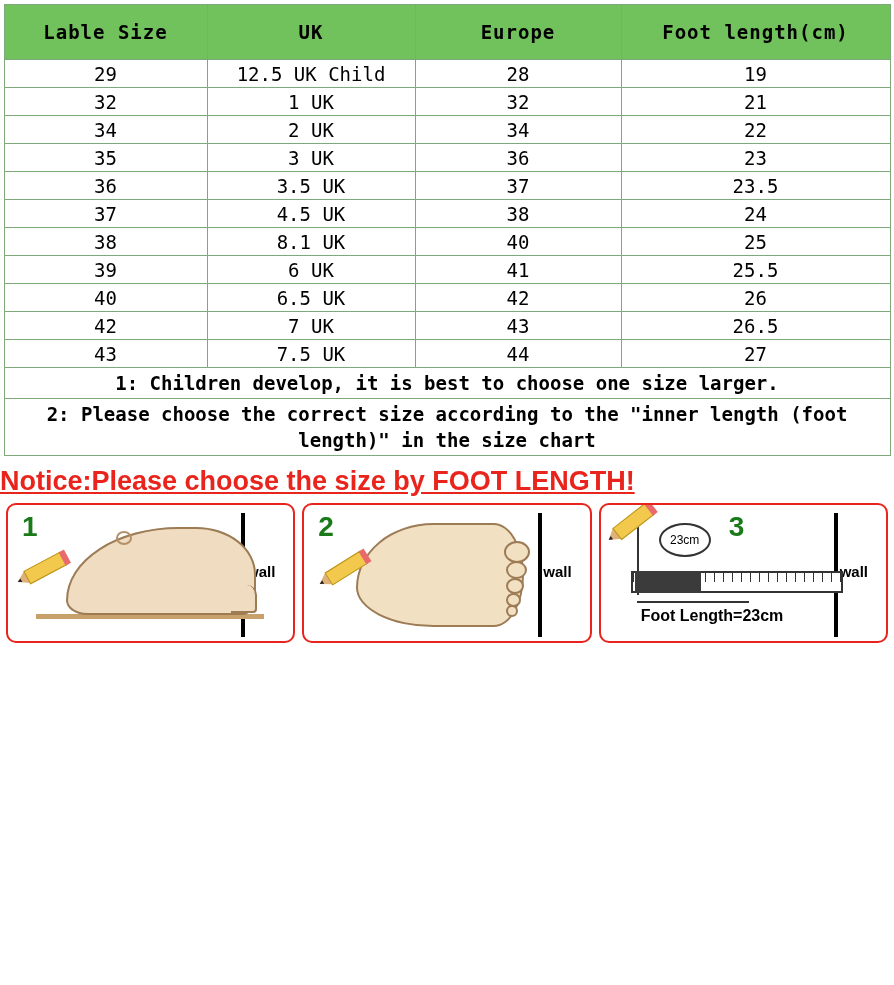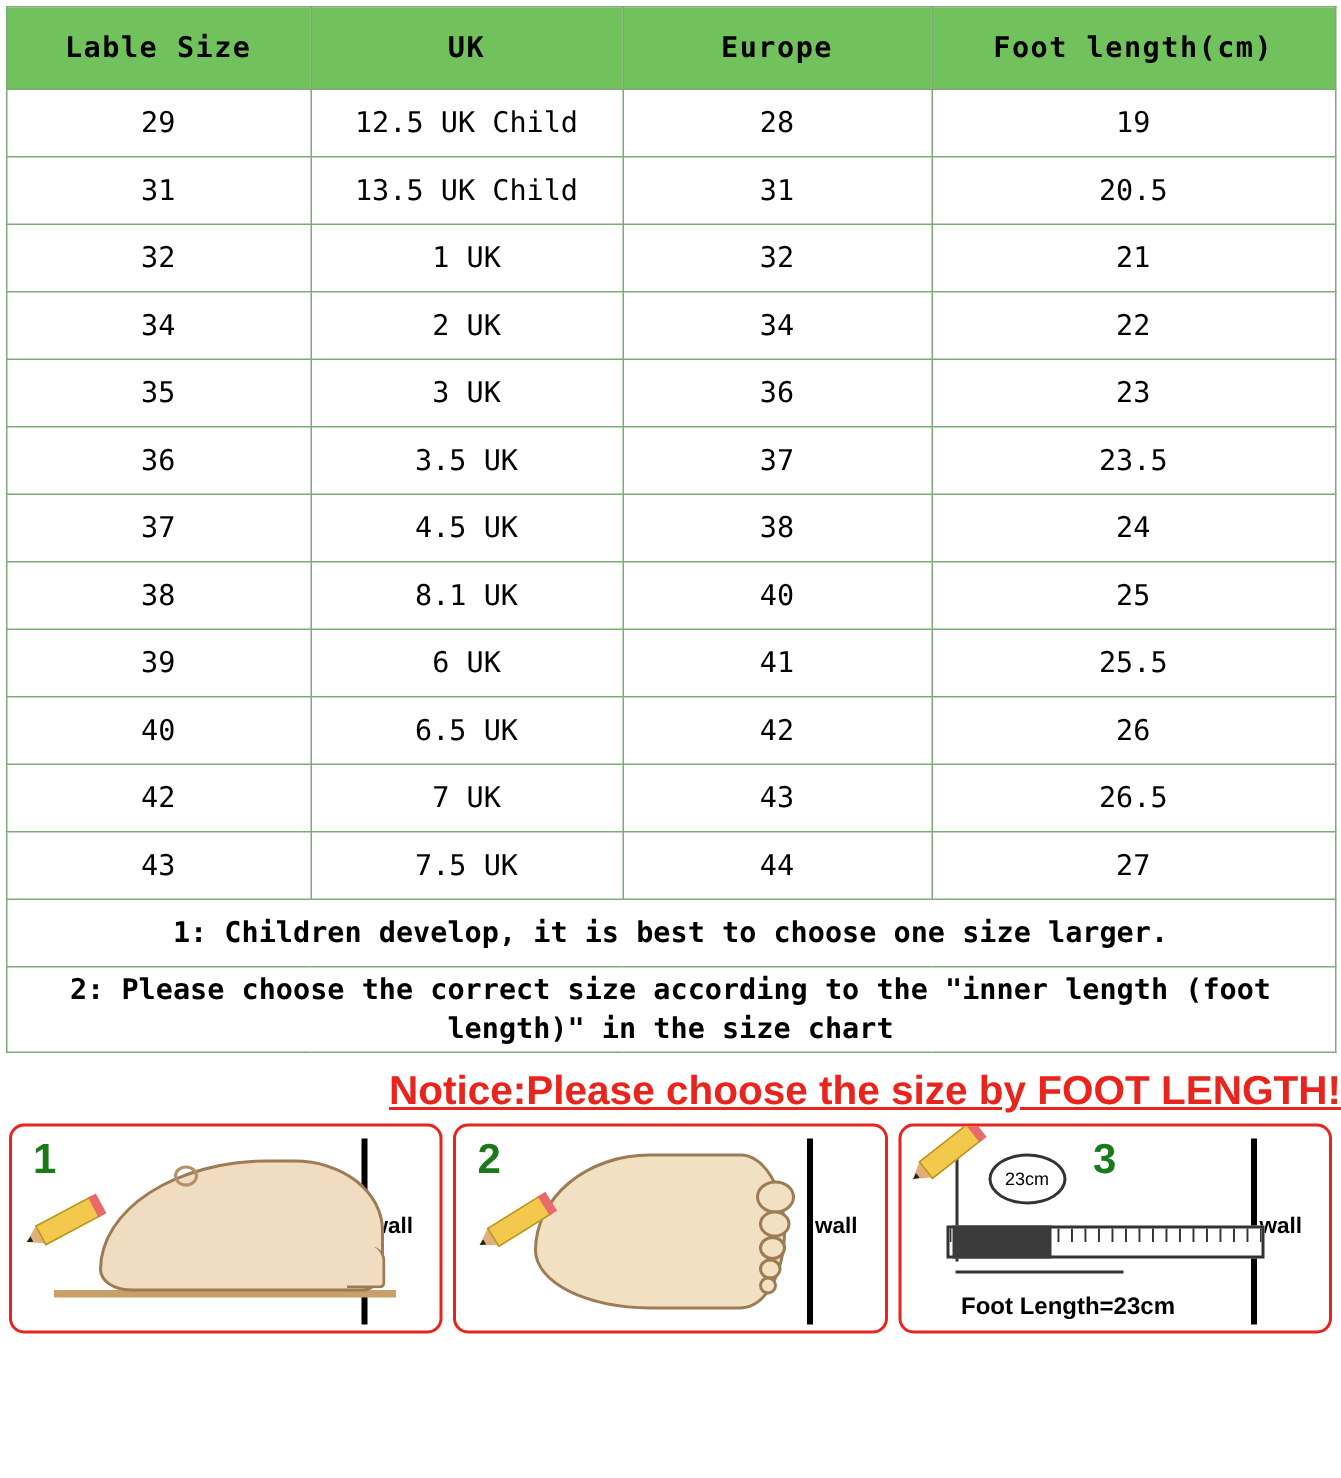--- a/index.html
+++ b/index.html
@@ -39,21 +39,21 @@
     background: #71c15c;
     color: #000;
     font-size: 19px;
     font-weight: bold;
     letter-spacing: 1px;
     height: 44px;
     padding: 16px 0;
   }
   table.size-table td {
     font-size: 19px;
-    height: 45px;
+    height: 28px;
     padding: 2px 0;
     background: #ffffff;
   }
   col.c1 { width: 203px; }
   col.c2 { width: 208px; }
   col.c3 { width: 206px; }
   col.c4 { width: 269px; }
 
   td.note {
     font-family: "Liberation Sans", sans-serif;
@@ -62,21 +62,21 @@
     font-weight: bold;
     line-height: 26px;
     padding: 6px 10px;
     height: auto;
   }
   td.note-1 { height: 40px; }
   td.note-2 { height: 70px; margin-left: 11px; }
 
   
   .notice {
-    text-align: right;
+    text-align: left;
     color: #e8241c;
     font-size: 27px;
     font-weight: bold;
     text-decoration: underline;
     margin: 10px 0 6px 0;
     font-family: "Liberation Sans", sans-serif;
   }
 
   
   .steps {
@@ -292,21 +292,21 @@
     position: absolute;
     left: 36px;
     top: 96px;
     width: 112px;
     height: 2px;
     background: #333;
   }
   .foot-len-label {
     position: absolute;
     left: 40px;
-    bottom: 6px;
+    bottom: 16px;
     font-size: 16px;
     font-weight: bold;
     font-family: "Liberation Sans", sans-serif;
     color: #000;
   }
 </style>
 </head>
 <body>
 
 <div class="page">
@@ -325,26 +325,20 @@
         <th>Europe</th>
         <th>Foot length(cm)</th>
       </tr>
     </thead>
     <tbody>
       <tr>
         <td>29</td>
         <td>12.5 UK Child</td>
         <td>28</td>
         <td>19</td>
-      </tr>
-      <tr>
-        <td>31</td>
-        <td>13.5 UK Child</td>
-        <td>31</td>
-        <td>20.5</td>
       </tr>
       <tr>
         <td>32</td>
         <td>1 UK</td>
         <td>32</td>
         <td>21</td>
       </tr>
       <tr>
         <td>34</td>
         <td>2 UK</td>

